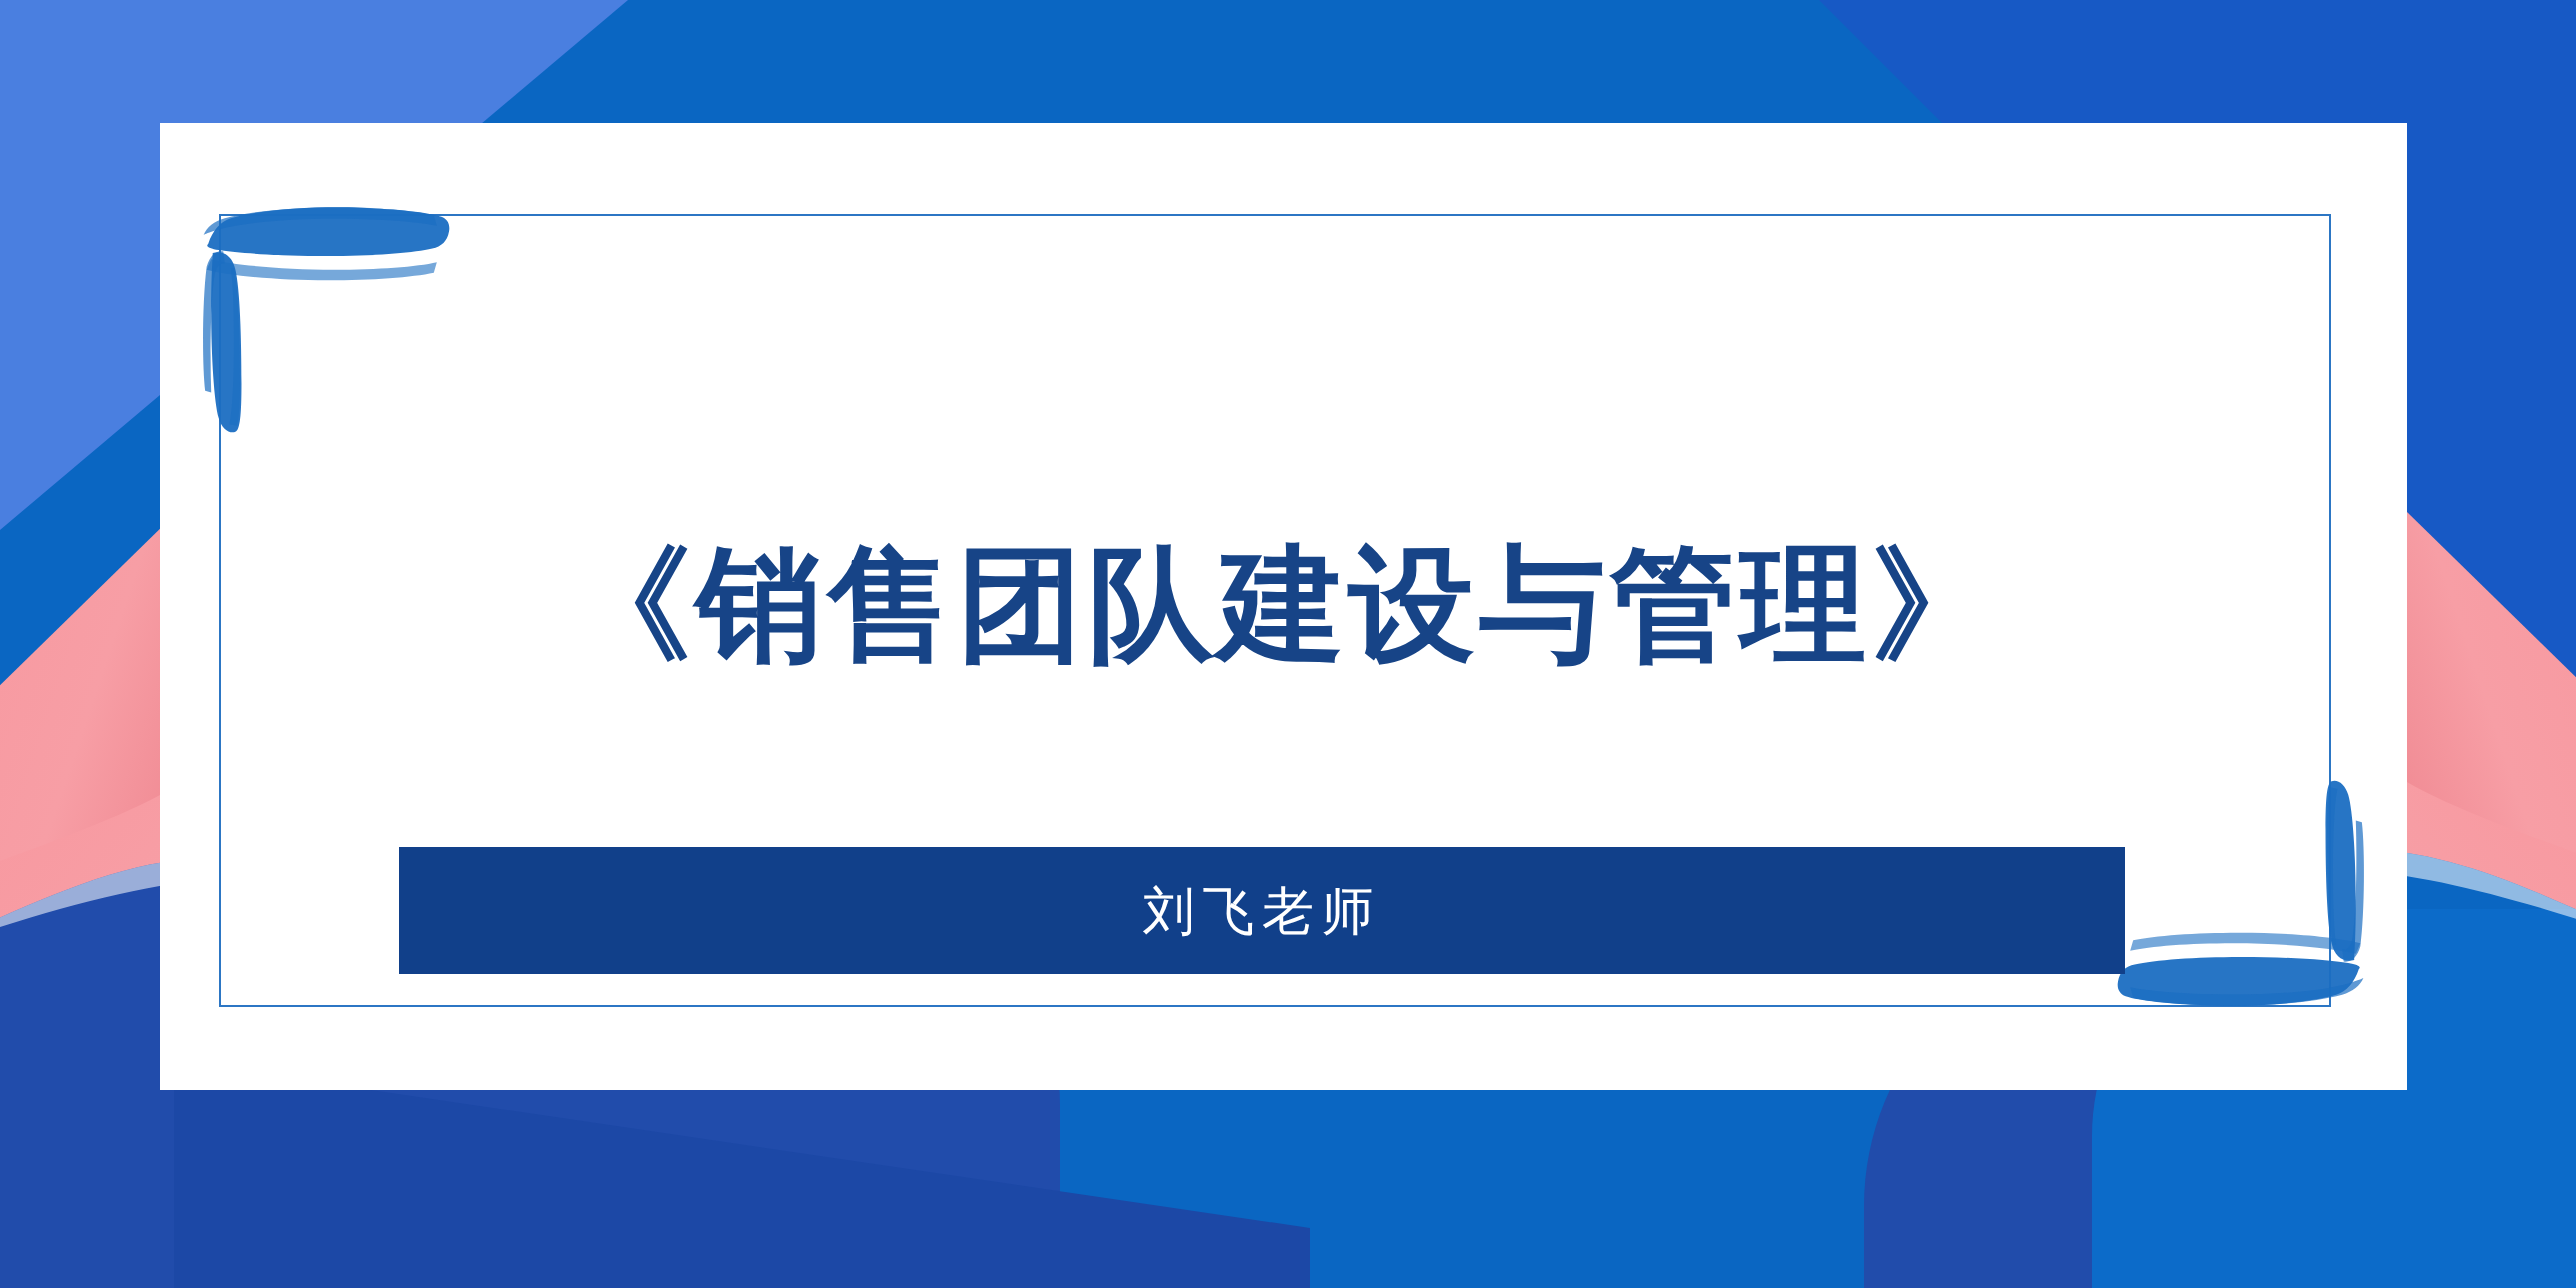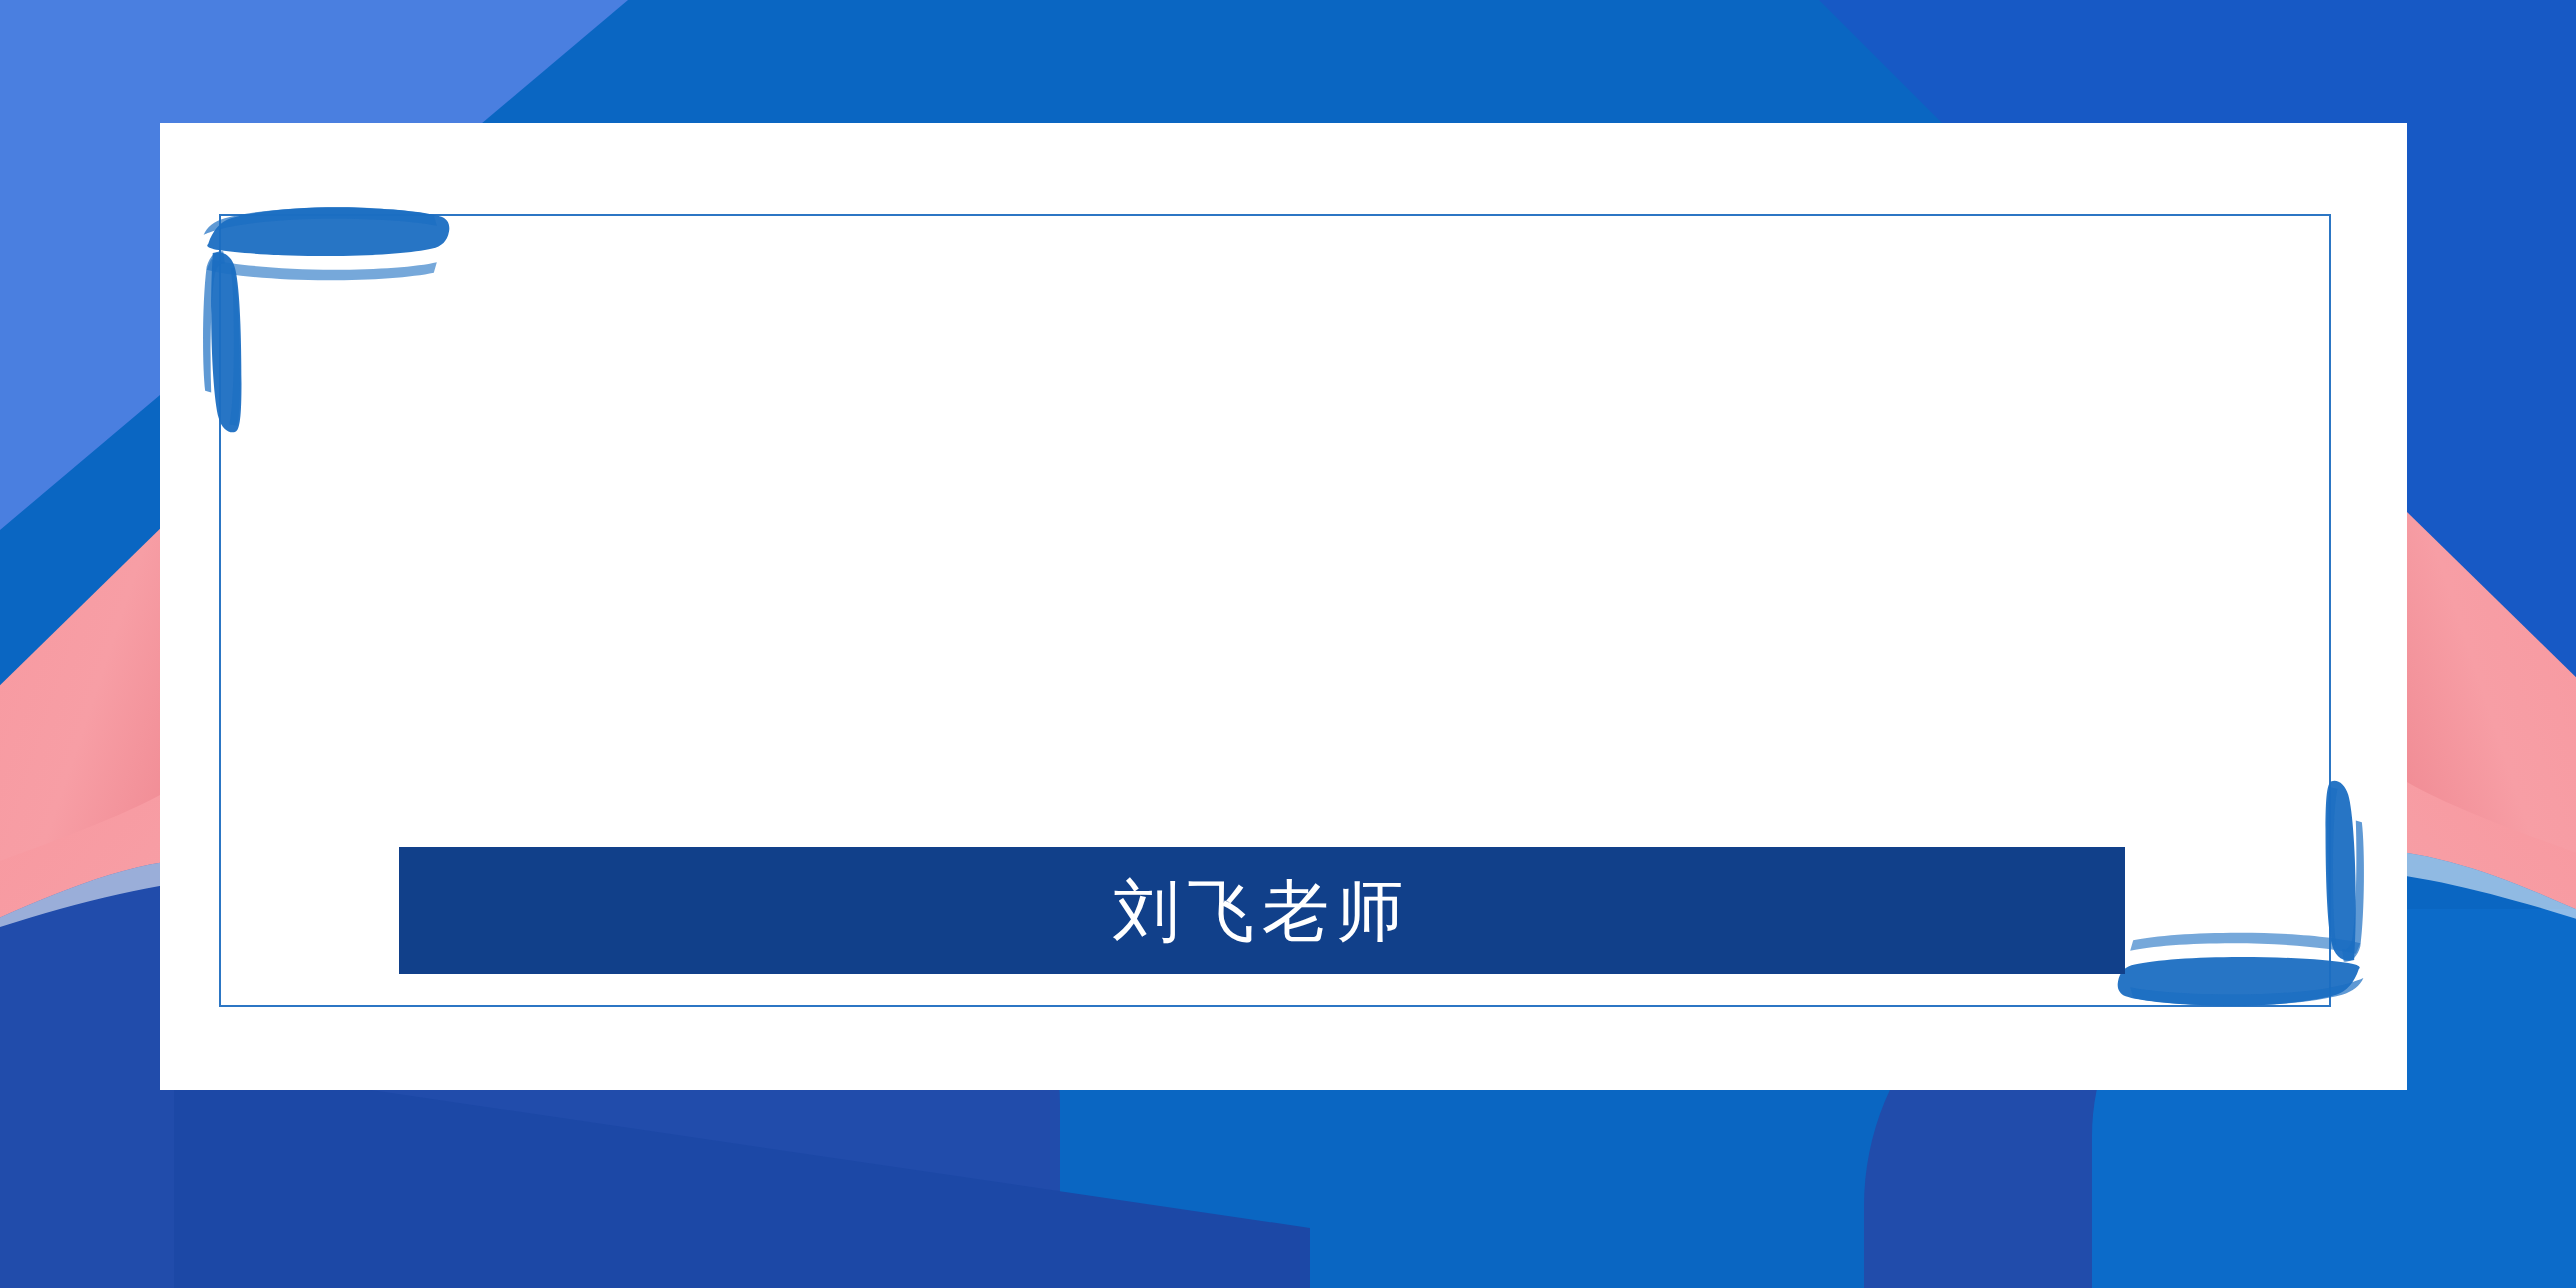--- a/index.html
+++ b/index.html
@@ -125,21 +125,21 @@
     top: 724px;    
     width: 1726px; 
     height: 127px;
     background: #11408A;
     display: flex;
     align-items: center;
     justify-content: center;
   }
   .subtitle-text {
     color: #ffffff;
-    font-size: 67px;
+    font-size: 52px;
     font-weight: normal;
     letter-spacing: 7.6px;
     line-height: 1;
     white-space: nowrap;
   }
 </style>
 </head>
 <body>
 
 <div id="slide">
@@ -253,20 +253,21 @@
                    c0,42 -2,62 -8,64 c-8,3 -18,-4 -22,-18 c-6,-20 -10,-82 -10,-140
                    c0,-48 2,-74 2,-78 Z" opacity="0.95"></path>
           <path d="M22 138 c4,-14 12,-22 22,-20 l2,16 c-6,-2 -12,4 -14,18
                    c-4,26 -6,92 -4,152 l-8,-2 c-4,-34 -4,-118 2,-164 Z" opacity="0.7"></path>
           <path d="M58 140 c6,28 8,92 8,152 c0,34 -2,50 -4,56 l-10,-2
                    c4,-16 6,-60 6,-112 c0,-48 -2,-80 -4,-94 Z" opacity="0.6"></path>
         </g>
       </svg>
     </div>
 
+    <div class="title">《销售团队建设与管理》</div>
 
     <div class="subtitle-bar">
       <span class="subtitle-text">刘飞老师</span>
     </div>
 
   </div>
 </div>
 
 
 </body></html>

